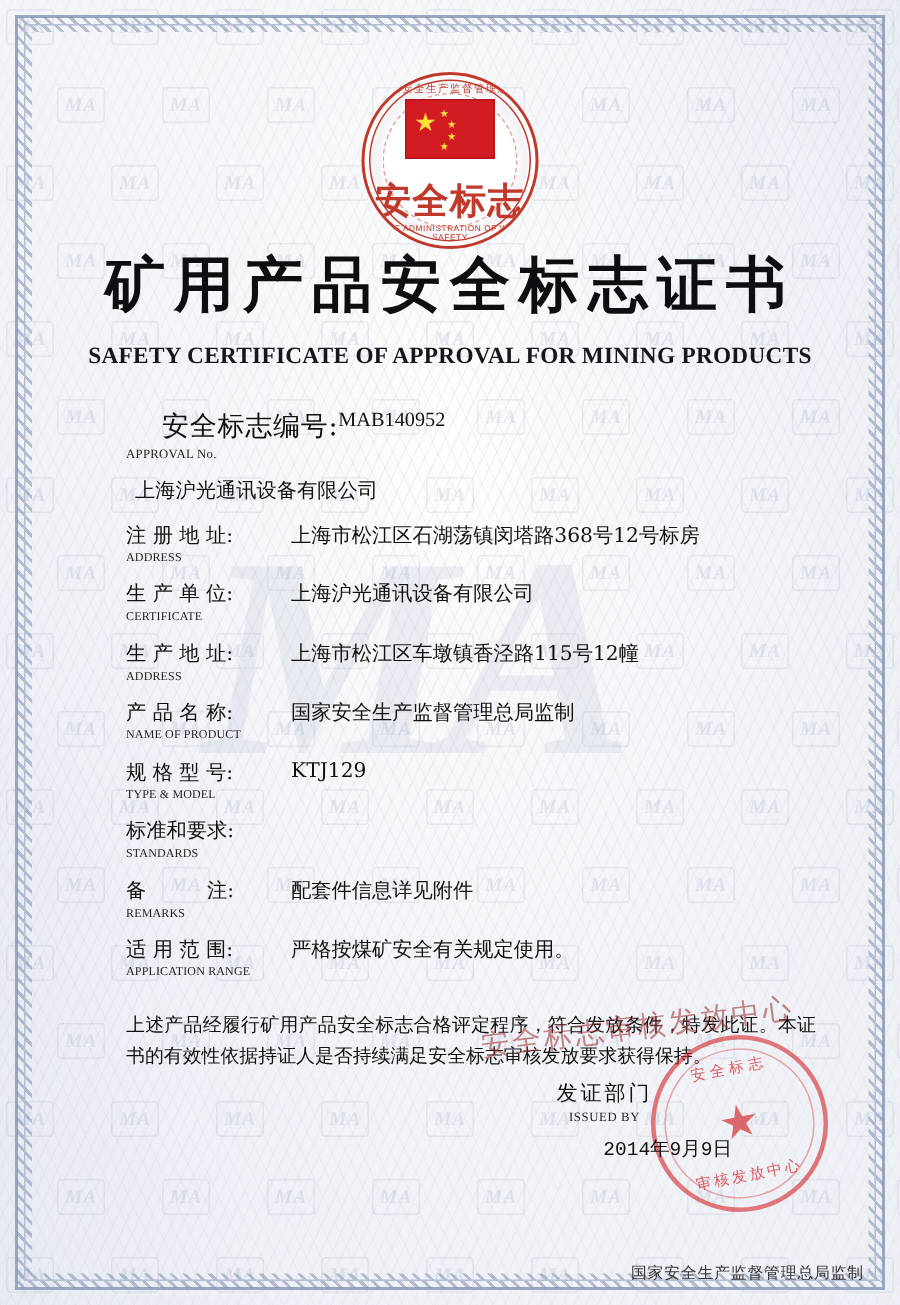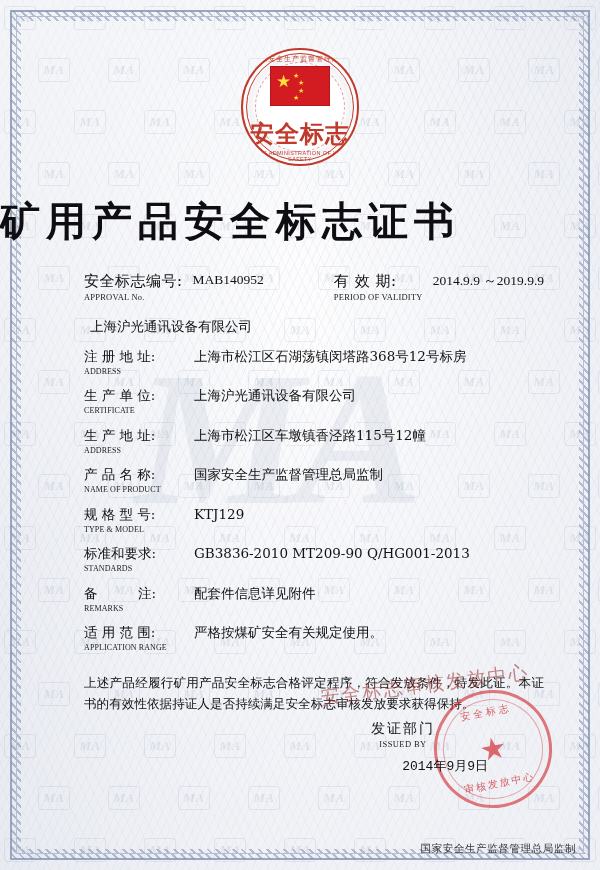--- a/index.html
+++ b/index.html
@@ -120,21 +120,21 @@
   .emblem .arc-top,.emblem .arc-bot{
     position:absolute;left:0;right:0;text-align:center;
     font-size:7px;color:#c0392b;letter-spacing:1px;
     font-family:"Liberation Sans", sans-serif;
   }
   .emblem .arc-top{top:4px;}
   .emblem .arc-bot{bottom:2px;font-size:5.5px;letter-spacing:0.4px;}
 
   
   .title-cn{
-    position:absolute;left:0;right:0;top:194px;
+    position:absolute;left:0;right:0;top:162px;text-align:center;
     font-size:40px;font-weight:bold;color:#0e0e12;
     letter-spacing:6px;
     font-family:"DejaVu Serif", serif;
     text-shadow:0 1px 0 rgba(255,255,255,0.6);
   }
   .title-en{
     position:absolute;left:0;right:0;top:229px;text-align:center;
     font-size:15.5px;font-weight:bold;color:#16161c;
     letter-spacing:0.2px;
     font-family:"Liberation Serif", serif;
@@ -143,24 +143,24 @@
   
   .toprow{
     position:absolute;left:84px;right:56px;top:272px;
     display:flex;justify-content:space-between;align-items:flex-start;
   }
   .fieldpair{display:flex;align-items:flex-start;}
   .lbl{
     display:flex;flex-direction:column;
     font-family:"DejaVu Serif", serif;
   }
-  .lbl .cn{font-size:15px;color:#111;letter-spacing:0.5px;white-space:nowrap;}
+  .lbl .cn{font-size:18px;color:#111;letter-spacing:0.5px;white-space:nowrap;margin-left:24px;}
   .lbl .en{font-size:8.5px;color:#222;font-family:"Liberation Serif", serif;letter-spacing:0.2px;white-space:nowrap;margin-top:1px;}
   .val{
-    font-size:13.5px;color:#111;margin-left:10px;
+    font-size:13.5px;color:#111;
     font-family:"DejaVu Serif", serif;
     white-space:nowrap;
   }
   .val.en-num{font-family:"Liberation Serif", serif;font-size:13.5px;}
 
   
   .fields{
     position:absolute;left:84px;right:44px;top:318px;
   }
   .frow{
@@ -417,36 +417,30 @@
         <span class="star s3">★</span>
         <span class="star s4">★</span>
         <span class="star s5">★</span>
       </div>
       <div class="cn">安全标志</div>
       <div class="arc-bot">STATE ADMINISTRATION OF WORK SAFETY</div>
     </div>
   </div>
 
   <div class="title-cn">矿用产品安全标志证书</div>
+  <div class="title-en">SAFETY CERTIFICATE OF APPROVAL FOR MINING PRODUCTS</div>
 
   <div class="toprow">
     <div class="fieldpair">
       <div class="lbl">
         <div class="cn">安全标志编号:</div>
         <div class="en">APPROVAL No.</div>
       </div>
       <div class="val en-num">MAB140952</div>
     </div>
-    <div class="fieldpair">
-      <div class="lbl">
-        <div class="cn">有 效 期:</div>
-        <div class="en">PERIOD OF VALIDITY</div>
-      </div>
-      <div class="val en-num">2014.9.9 ～2019.9.9</div>
-    </div>
   </div>
 
   <div class="fields" id="field-list">
       <div class="frow">
         <div class="valuebox">上海沪光通讯设备有限公司</div>
       </div>
       <div class="frow">
         <div class="labelbox">
           <div class="cn">注 册 地 址:</div>
           <div class="en">ADDRESS</div>
@@ -479,21 +473,20 @@
           <div class="cn">规 格 型 号:</div>
           <div class="en">TYPE &amp; MODEL</div>
         </div>
         <div class="valuebox">KTJ129</div>
       </div>
       <div class="frow">
         <div class="labelbox">
           <div class="cn">标准和要求:</div>
           <div class="en">STANDARDS</div>
         </div>
-        <div class="valuebox">GB3836-2010 MT209-90 Q/HG001-2013</div>
       </div>
       <div class="frow">
         <div class="labelbox">
           <div class="cn">备　　　注:</div>
           <div class="en">REMARKS</div>
         </div>
         <div class="valuebox">配套件信息详见附件</div>
       </div>
       <div class="frow">
         <div class="labelbox">

